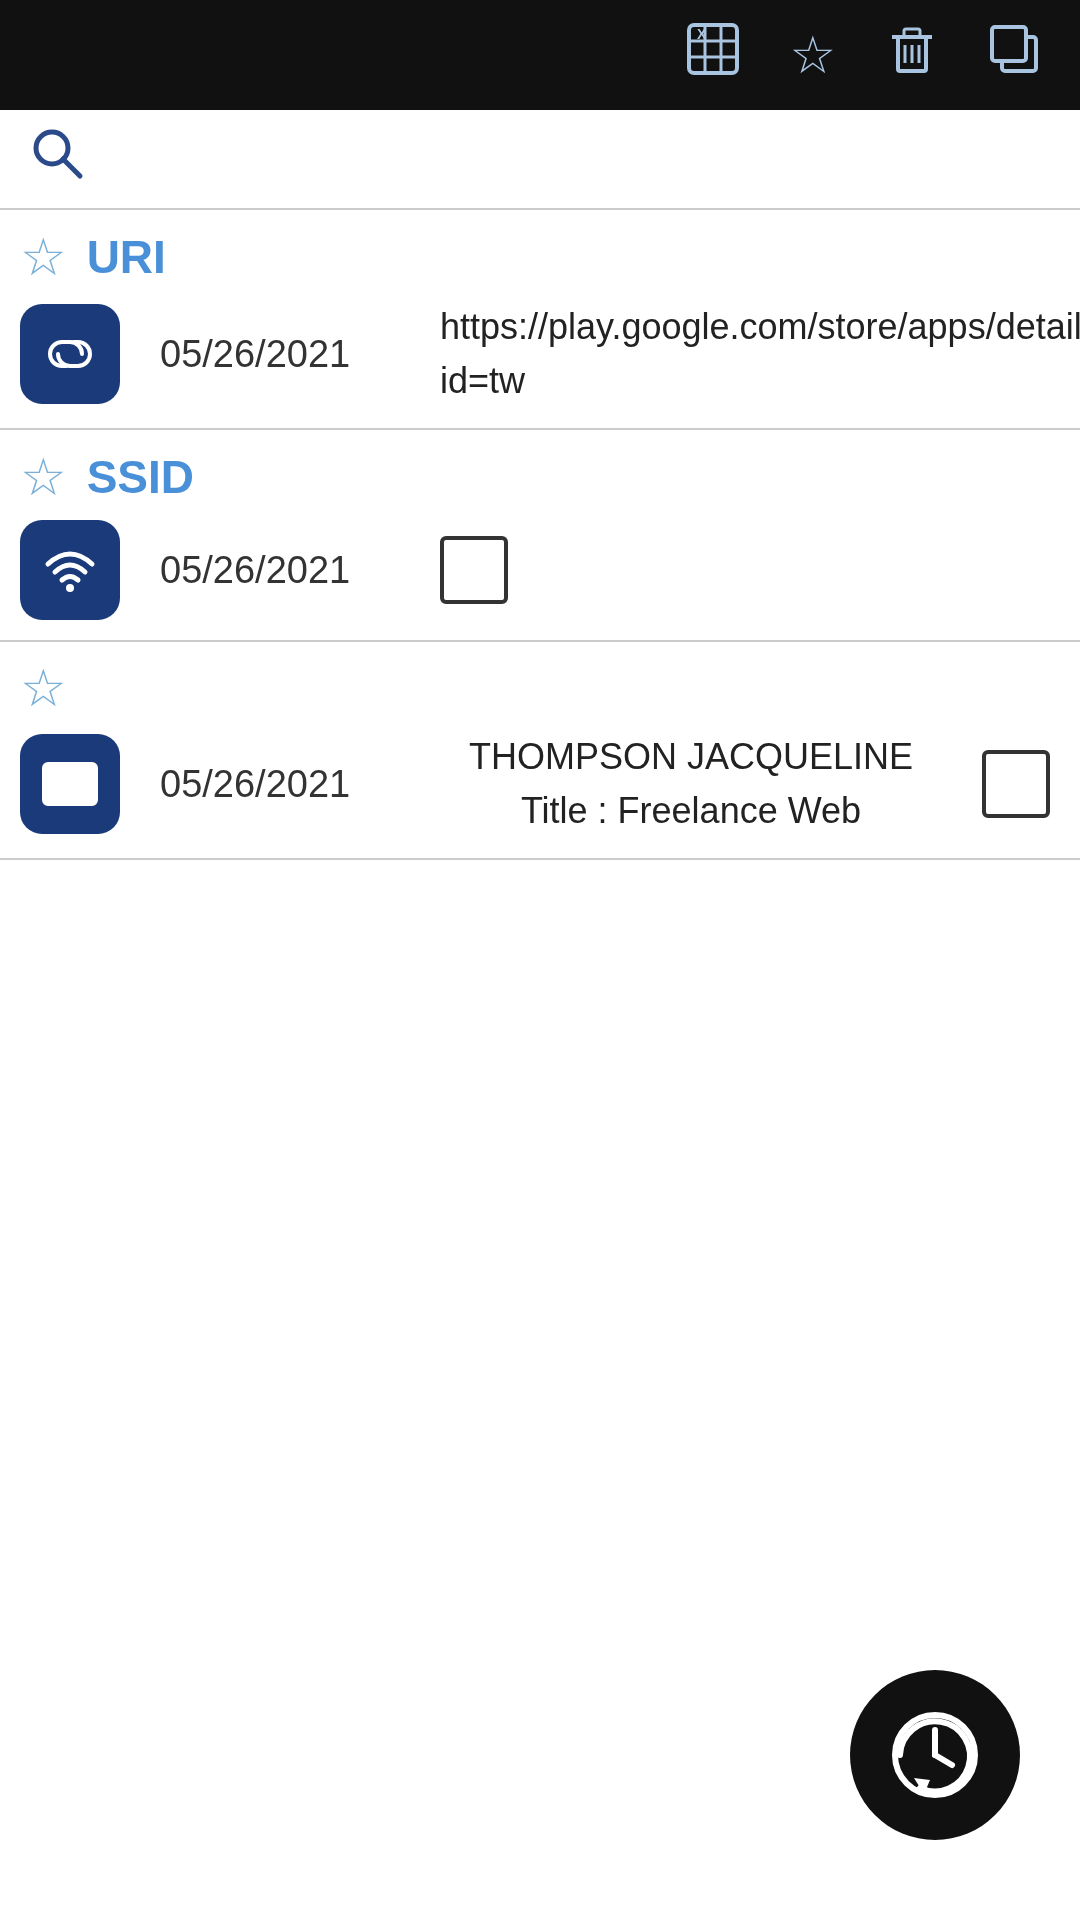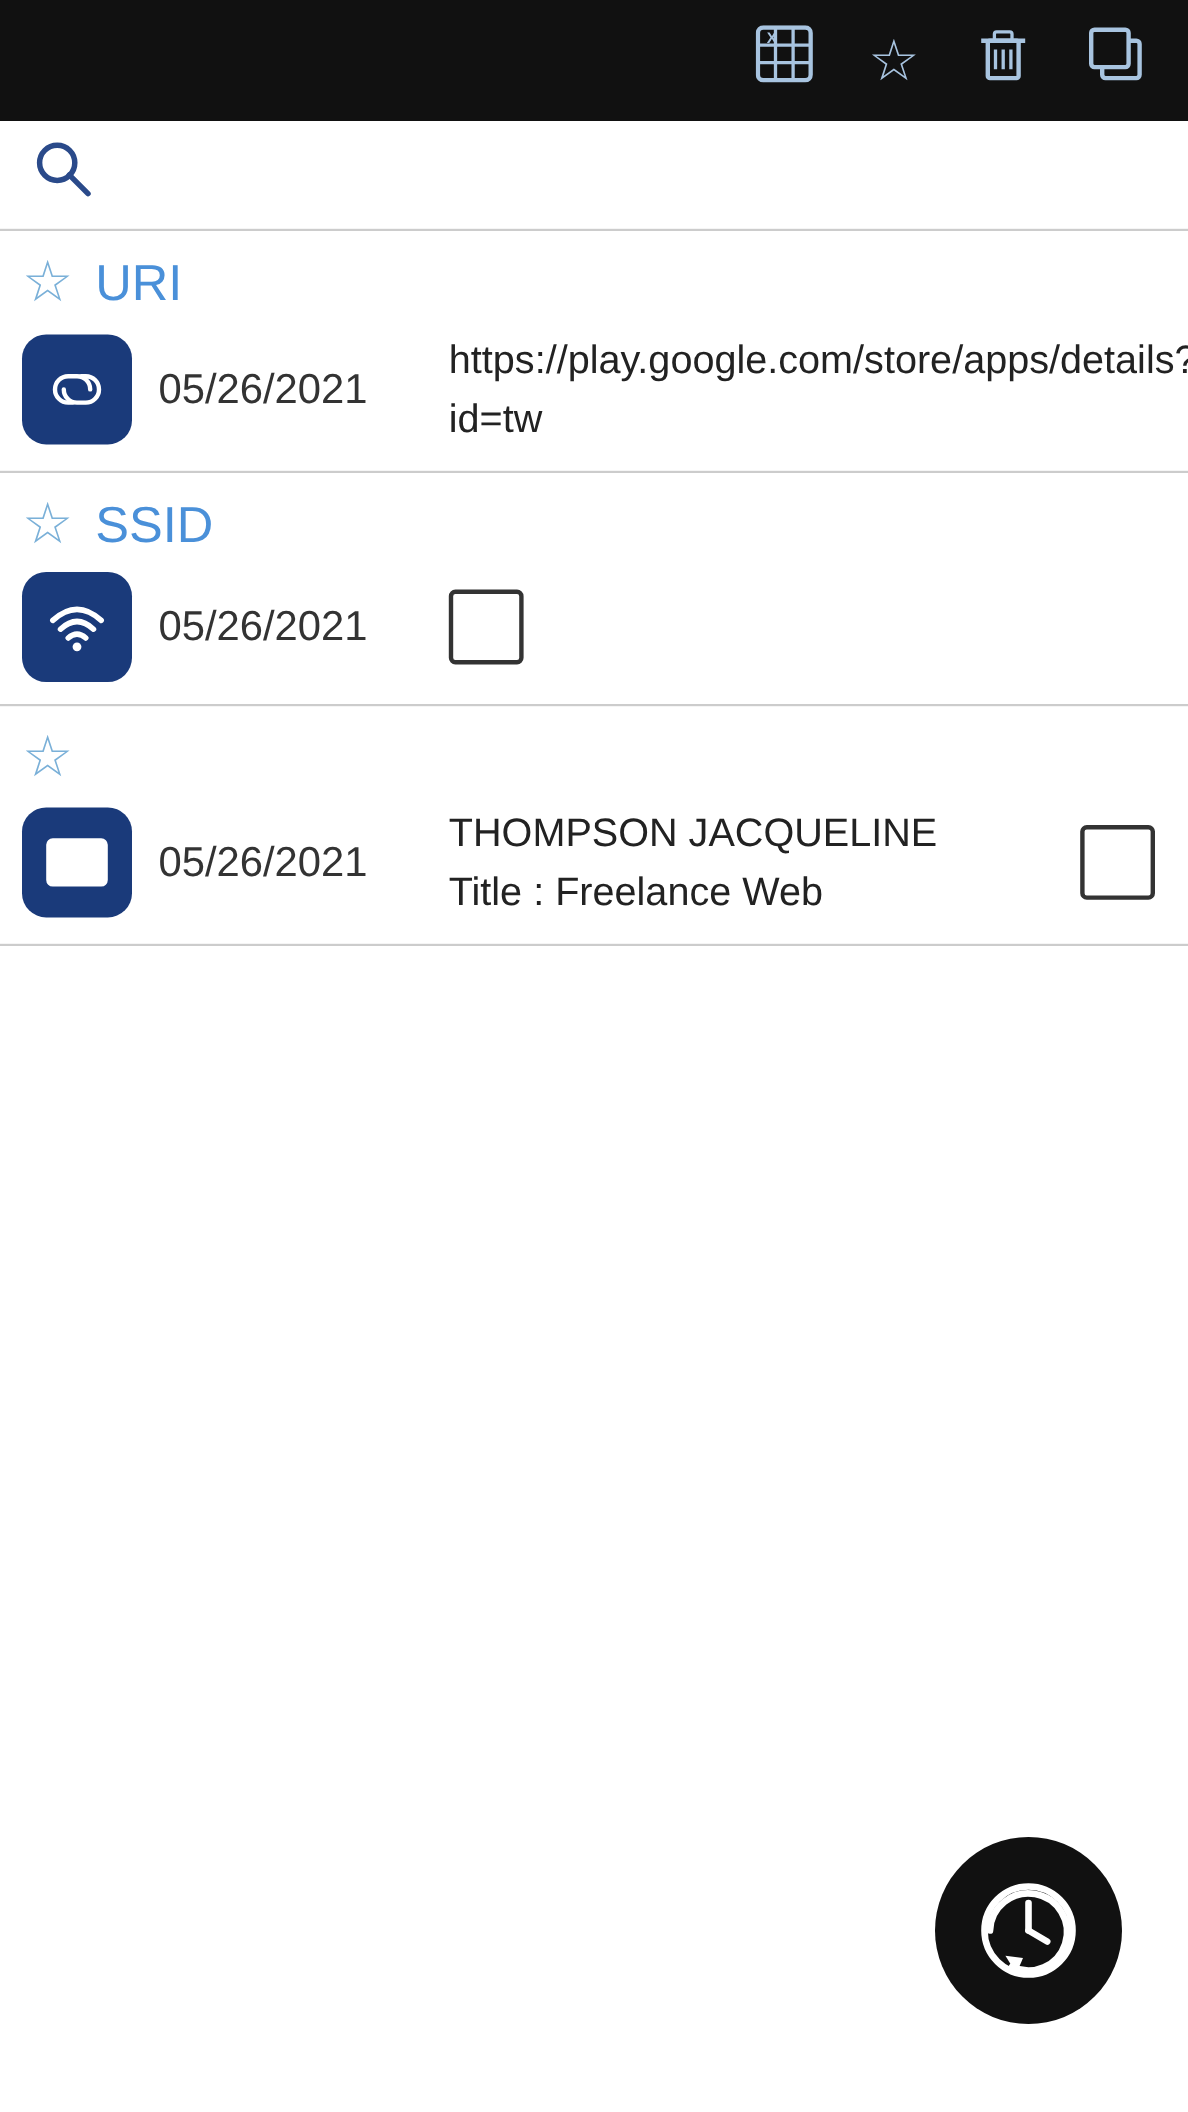--- a/index.html
+++ b/index.html
@@ -67,27 +67,27 @@
     .star-icon {
       font-size: 52px;
       color: #7ab0d8;
       cursor: pointer;
       line-height: 1;
     }
 
     .item-title {
       font-size: 46px;
       color: #4a90d9;
-      font-weight: 400;
+      font-weight: 700;
     }
 
     .item-body {
       display: flex;
       align-items: center;
-      gap: 24px;
+      gap: 40px;
     }
 
     .item-icon-box {
       width: 100px;
       height: 100px;
       border-radius: 22px;
       background: #1a3a7a;
       display: flex;
       align-items: center;
       justify-content: center;
@@ -237,21 +237,21 @@
     <div class="item-body">
       <div class="item-icon-box">
         <svg viewBox="0 0 64 64" fill="none">
 
           <rect x="6" y="12" width="52" height="40" rx="4" stroke="white" stroke-width="4"></rect>
           <circle cx="22" cy="30" r="8" stroke="white" stroke-width="3"></circle>
           <path d="M36 24 h14M36 32 h10M36 40 h12" stroke="white" stroke-width="3" stroke-linecap="round"></path>
         </svg>
       </div>
       <span class="item-date">05/26/2021</span>
-      <span class="item-detail" style="white-space:pre-line;">THOMPSON JACQUELINE
+      <span class="item-detail" style="white-space:pre-line;text-align:center;">THOMPSON JACQUELINE
 Title : Freelance Web</span>
       <div class="item-checkbox"></div>
     </div>
   </div>
 
 </div>
 
 <div class="fab">
   <svg viewBox="0 0 110 110" fill="white">
 

